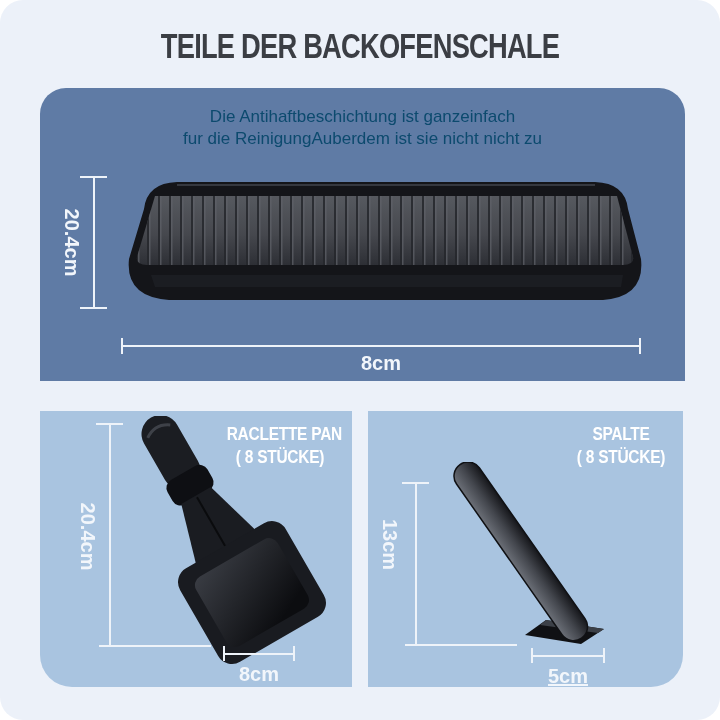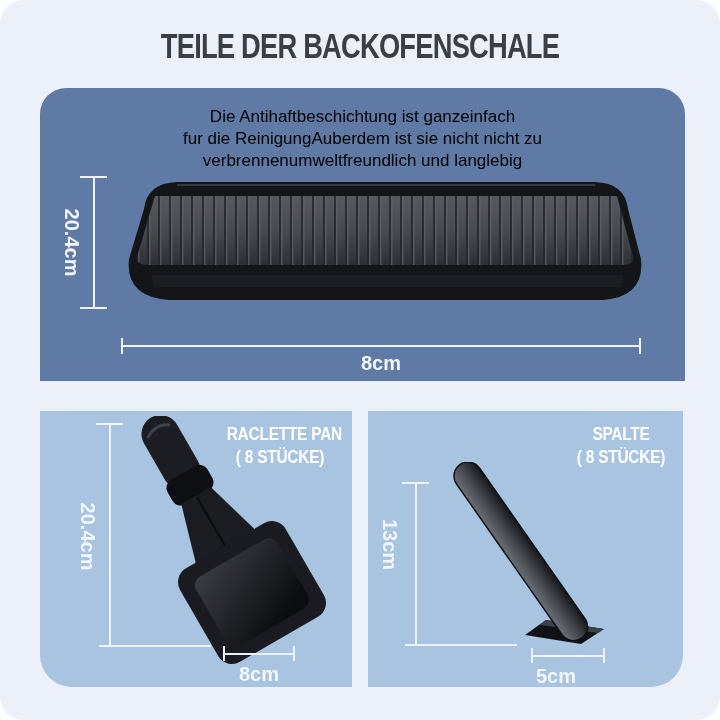--- a/index.html
+++ b/index.html
@@ -15,21 +15,21 @@
   .panel{position:absolute;}
   .panel-main{left:40px;top:88px;width:645px;height:293px;background:#5f7ba5;
     border-radius:26px 26px 0 0;}
   .panel-left{left:40px;top:411px;width:312px;height:276px;background:#a9c4e0;
     border-radius:0 0 0 32px;}
   .panel-right{left:368px;top:411px;width:315px;height:276px;background:#a9c4e0;
     border-radius:0 0 32px 0;}
 
   
   .description{position:absolute;left:40px;top:106px;width:645px;text-align:center;
-    color:#000000;font-size:17px;line-height:22px;}
+    color:#0c4a6e;font-size:17px;line-height:22px;}
 
   
   .sub-header{position:absolute;text-align:center;color:#ffffff;font-weight:bold;
     font-size:18px;line-height:23px;letter-spacing:-0.3px;
     transform:scaleX(0.86);transform-origin:center;white-space:nowrap;}
   .sub-header-left{left:218px;top:423px;width:124px;}
   .sub-header-right{left:559px;top:423px;width:124px;}
 
   
   .dim-line-v{position:absolute;width:2px;background:#eef3f9;}
@@ -47,21 +47,20 @@
 
 <div id="canvas">
 
   <div class="page-title">TEILE DER BACKOFENSCHALE</div>
 
   <div class="panel panel-main"></div>
 
   <div class="description">
     <div>Die Antihaftbeschichtung ist ganzeinfach</div>
     <div>fur die ReinigungAuberdem ist sie nicht nicht zu</div>
-    <div>verbrennenumweltfreundlich und langlebig</div>
   </div>
 
   <svg class="product-svg" style="left:125px;top:175px;" width="522" height="136" viewBox="0 0 522 136">
     <defs>
       <linearGradient id="traySurf" x1="0" y1="0" x2="0" y2="1">
         <stop offset="0" stop-color="#56595f"></stop>
         <stop offset="0.55" stop-color="#46484e"></stop>
         <stop offset="1" stop-color="#2d2f35"></stop>
       </linearGradient>
       <pattern id="ridges" width="11" height="8" patternUnits="userSpaceOnUse">
@@ -147,15 +146,15 @@
   </svg>
 
   <div class="dim-cap-h" style="left:402px;top:482px;width:27px;"></div>
   <div class="dim-line-v" style="left:415px;top:483px;height:162px;"></div>
   <div class="dim-cap-h" style="left:405px;top:644px;width:112px;"></div>
   <div class="dim-label dim-label-rot" style="left:344px;top:533px;width:90px;">13cm</div>
 
   <div class="dim-cap-v" style="left:531px;top:648px;height:15px;"></div>
   <div class="dim-line-h" style="left:532px;top:655px;width:72px;"></div>
   <div class="dim-cap-v" style="left:603px;top:648px;height:15px;"></div>
-  <div class="dim-label" style="left:506px;top:665px;width:100px;">5cm</div>
+  <div class="dim-label" style="left:518px;top:665px;width:100px;text-decoration:underline;">5cm</div>
 
 </div>
 
 </body></html>

